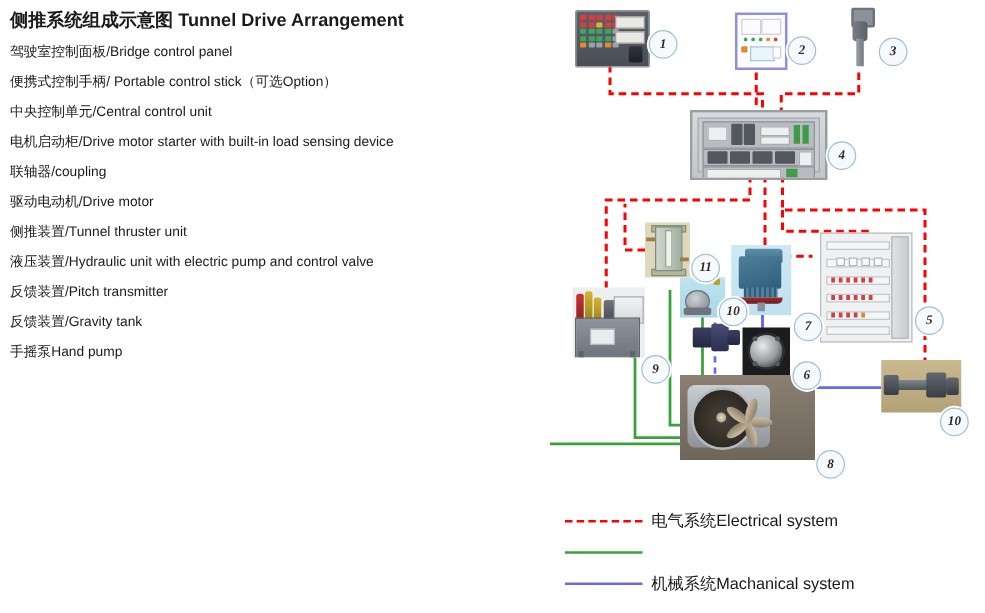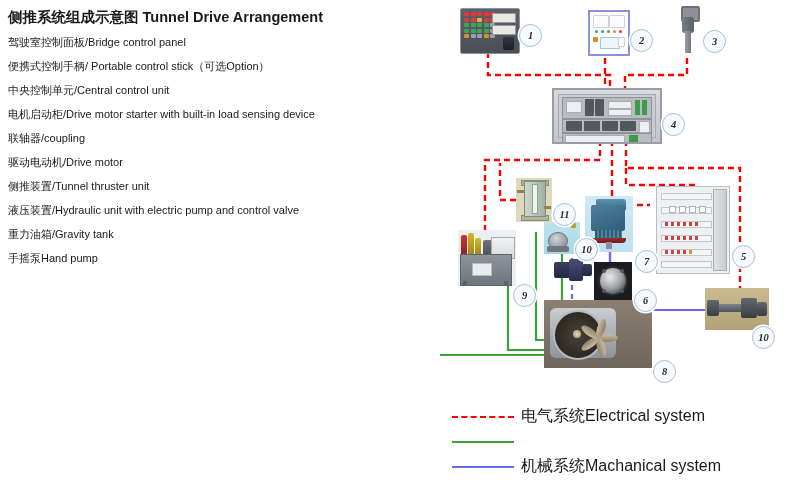--- a/index.html
+++ b/index.html
@@ -27,21 +27,21 @@
          color:#2b2b2b;display:flex;align-items:center;justify-content:center;
          z-index:40;}
 
   
   #legend{position:absolute;left:452px;top:404px;width:336px;}
   .leg-row{display:flex;align-items:center;height:25px;}
   .leg-swatch{width:62px;height:0;margin-right:7px;flex:none;}
   .leg-red{border-top:2.6px dashed #fe0000;}
   .leg-green{border-top:2.4px solid #3aa23a;}
   .leg-blue{border-top:2.4px solid #6a6ae8;}
-  .leg-text{font-size:16px;white-space:nowrap;}
+  .leg-text{font-size:13px;white-space:nowrap;}
 
   
   
   .p-bridge{background:linear-gradient(#5c6068,#4a4e56);border:1.5px solid #8d9199;border-radius:2px;}
   .p-bridge .btns{position:absolute;left:3px;top:3px;display:grid;
      grid-template-columns:repeat(5,5px);grid-auto-rows:4px;gap:1.5px;}
   .p-bridge .b{border-radius:1px;}
   .p-bridge .scr{position:absolute;right:3px;background:#e8e8e4;border:1px solid #9a9a96;}
   .p-bridge .knob{position:absolute;right:5px;bottom:3px;width:11px;height:13px;
      background:linear-gradient(#30343c,#1d2026);border-radius:2px;}
@@ -151,21 +151,22 @@
 <div id="text-panel">
   <div id="diagram-title">侧推系统组成示意图 Tunnel Drive Arrangement</div>
   <div class="legend-line">驾驶室控制面板/Bridge control panel</div>
   <div class="legend-line">便携式控制手柄/ Portable control stick（可选Option）</div>
   <div class="legend-line">中央控制单元/Central control unit</div>
   <div class="legend-line">电机启动柜/Drive motor starter with built-in load sensing device</div>
   <div class="legend-line">联轴器/coupling</div>
   <div class="legend-line">驱动电动机/Drive motor</div>
   <div class="legend-line">侧推装置/Tunnel thruster unit</div>
   <div class="legend-line">液压装置/Hydraulic unit with electric pump and control valve</div>
-  <div class="legend-line">重力油箱/Gravity tank</div>
+  <div class="legend-line">反馈装置/Pitch transmitter</div>
+  <div class="legend-line">反馈装置/Gravity tank</div>
   <div class="legend-line">手摇泵Hand pump</div>
 </div>
 
 <div id="diagram">
 
   <svg id="wires" viewBox="0 0 348 400">
     <g fill="none" stroke="#fe0000" stroke-width="2.4" stroke-dasharray="6,4">
       <path d="M 48 52 L 48 75 L 170 75 L 170 88"></path>
       <path d="M 165 58 L 165 88"></path>
       <path d="M 247 58 L 247 75 L 185 75 L 185 88"></path>

